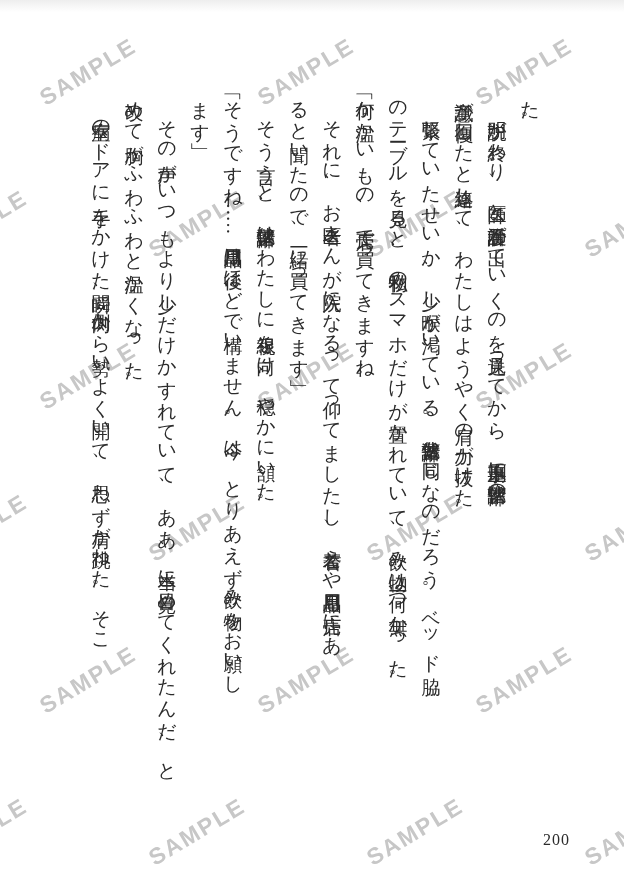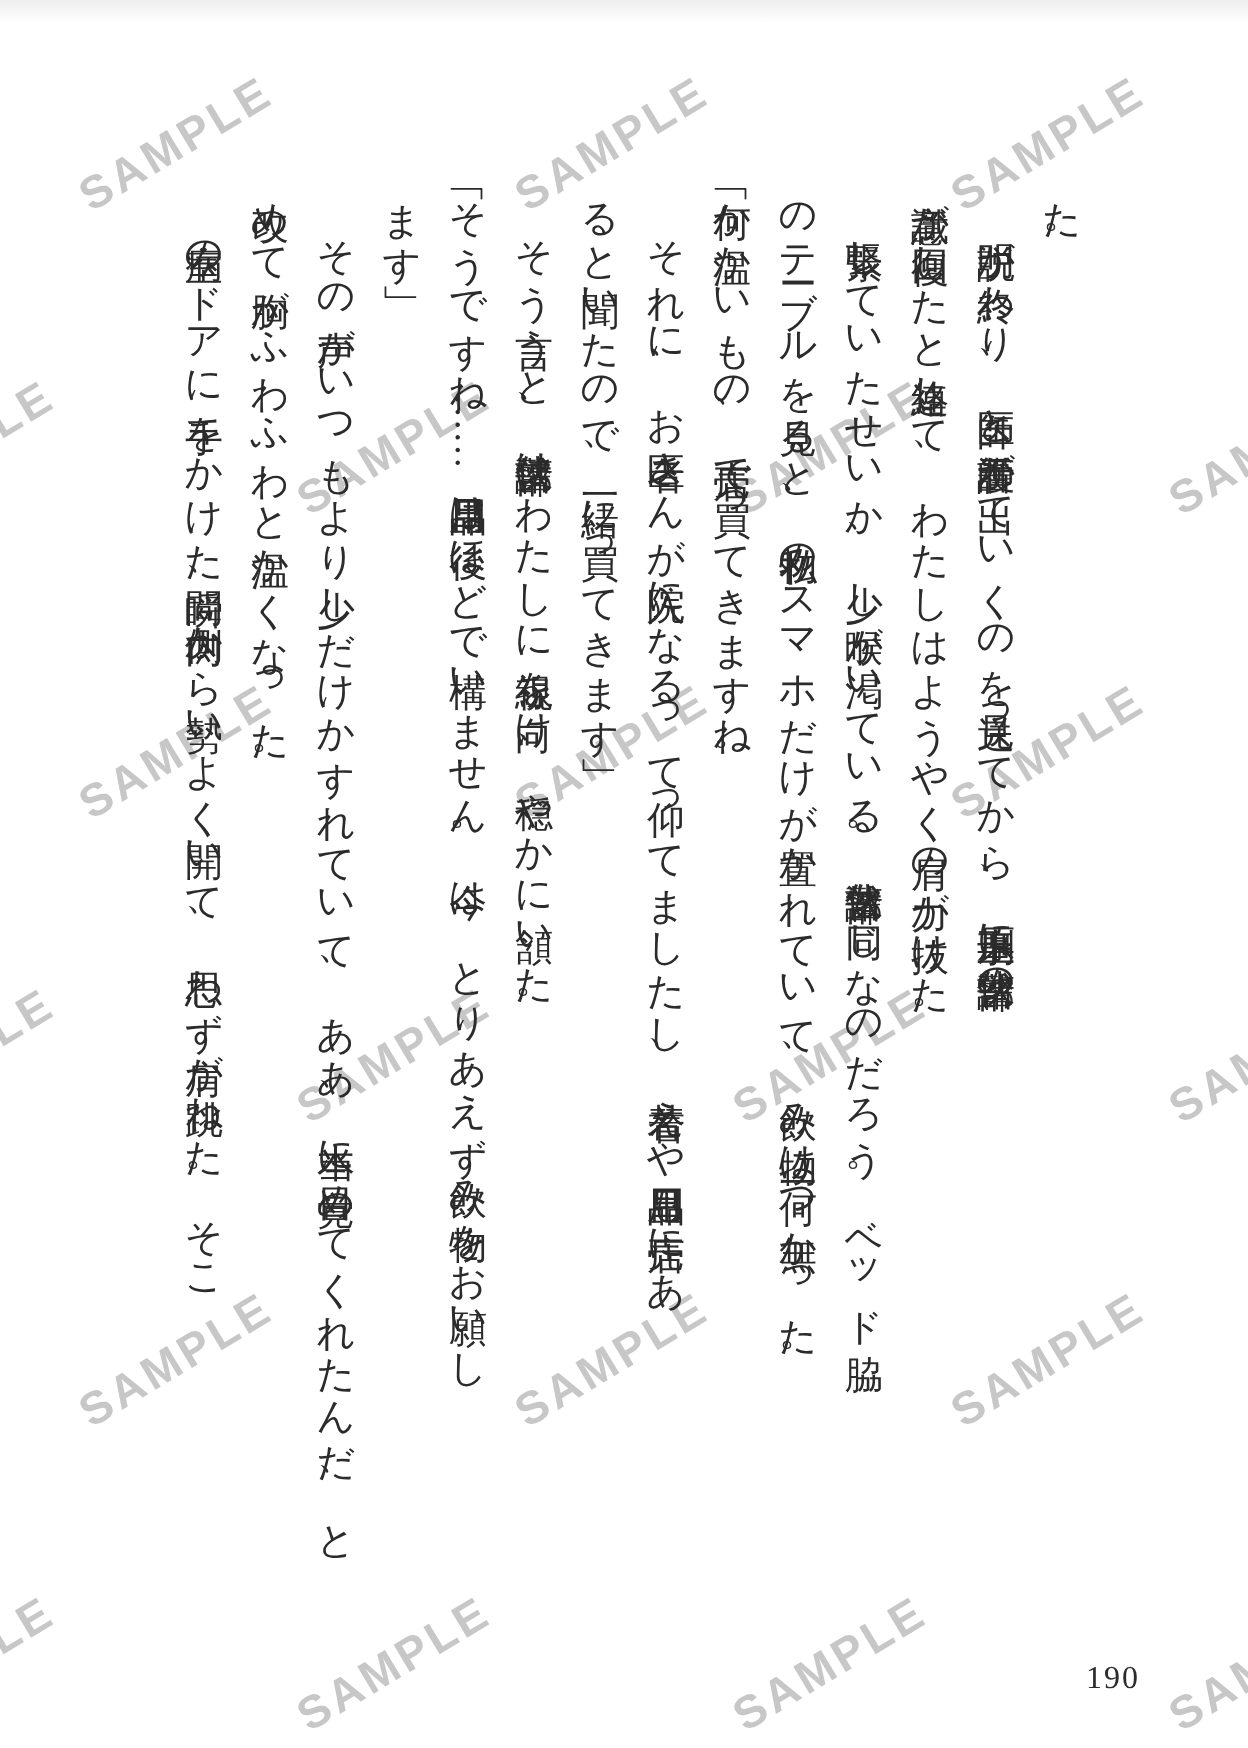--- a/index.html
+++ b/index.html
@@ -90,15 +90,15 @@
       <div class="line">　それに、お医者さんが入院になるって仰ってましたし、着替えや日用品も売店にあ</div>
       <div class="line">ると聞いたので、一緒に買ってきます」</div>
       <div class="line">　そう言うと、諸伏警部はわたしに視線を向け、穏やかに頷いた。</div>
       <div class="line">「そうですね……日用品は後ほどで構いません。今は、とりあえず飲み物をお願いし</div>
       <div class="line">ます」</div>
       <div class="line">　その声がいつもより少しだけかすれていて、ああ、本当に目覚めてくれたんだ、と</div>
       <div class="line">改めて胸がふわふわと温かくなった。</div>
       <div class="line">　病室のドアに手をかけた瞬間、内側から勢いよく開いて、思わず肩が跳ねた。そこ</div>
     </div>
   <div class="footer" style="color: rgb(43, 43, 43);">
-    <span class="footer-page">190</span>
+    <span class="footer-page">200</span>
   </div>
 </div>
 
 </body></html>

